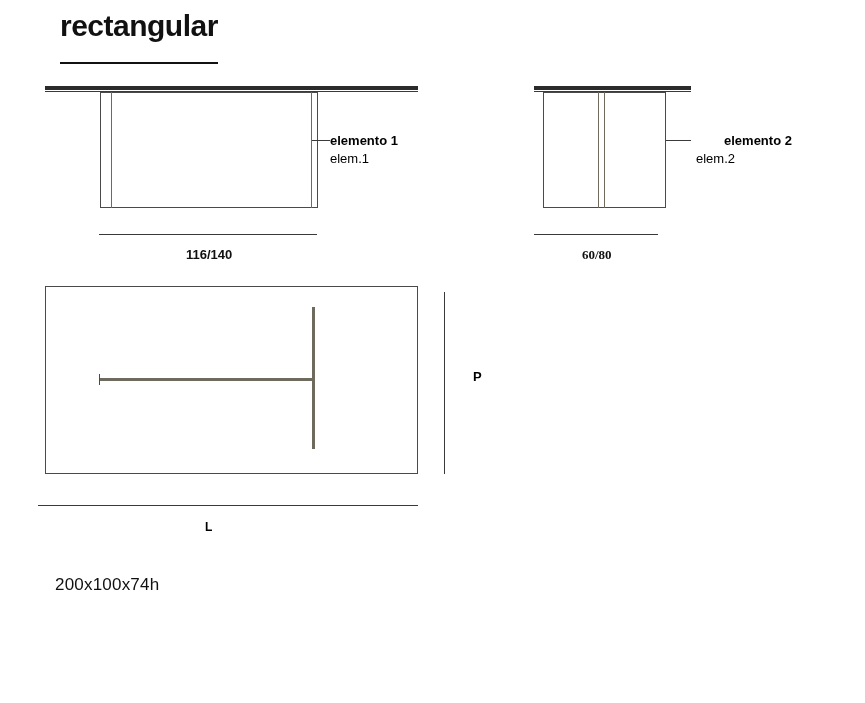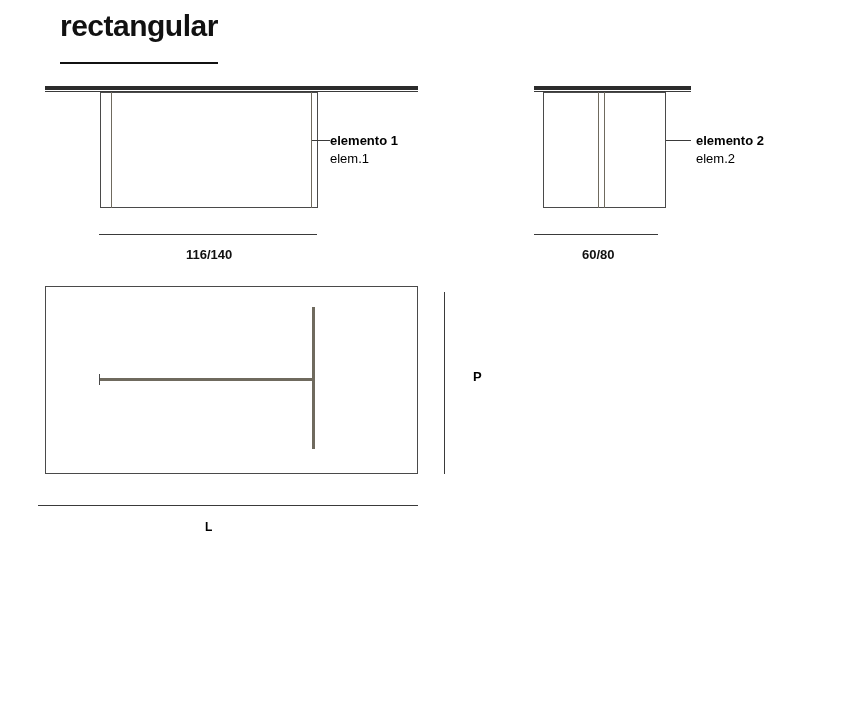--- a/index.html
+++ b/index.html
@@ -159,23 +159,24 @@
     width: 25px;
   }
   #side-dim-line {
     left: 534px;
     top: 234px;
     width: 124px;
   }
   #side-dim-label {
     left: 582px;
     top: 247px;
+    font-family: Liberation Serif, serif;
   }
   #lbl-elemento2 {
-    left: 696px;
+    left: 724px;
     top: 133px;
   }
   #lbl-elem2 {
     left: 696px;
     top: 151px;
   }
 
   
   #plan-outer {
     left: 45px;
@@ -278,13 +279,14 @@
 <div id="plan-inner-h"></div>
 <div id="plan-inner-h-cap"></div>
 
 <div class="vline" id="plan-depth-line"></div>
 <div class="label" id="lbl-P">P</div>
 
 <div class="hline" id="plan-width-line"></div>
 <div class="label" id="lbl-L">L</div>
 
 <div id="sizes">
+  <div>200x100x74h</div>
 </div>
 
 </body></html>

